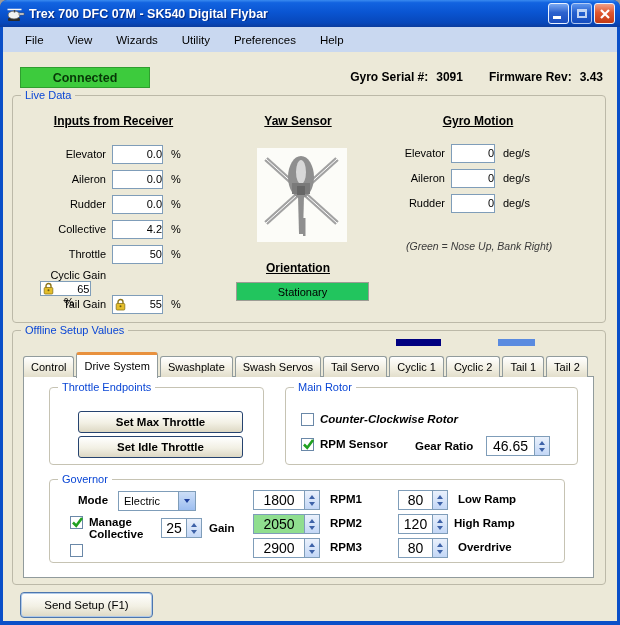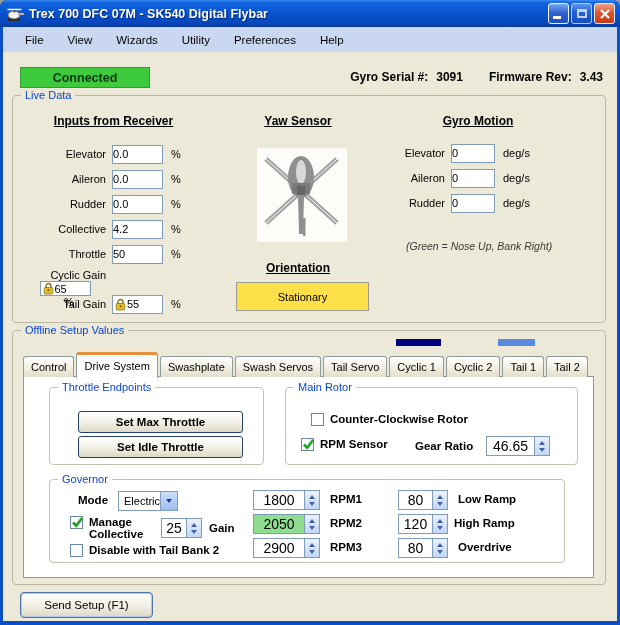--- a/index.html
+++ b/index.html
@@ -41,25 +41,25 @@
   .grp-label { position:absolute; top:-7px; left:8px; font-size:11px; color:#0A46D5; background:#ECE9D8; padding:0 4px; white-space:nowrap; }
   .grp2 { position:absolute; border:1px solid #C6C3B3; border-radius:4px; }
   .grp2 > .grp-label { background:#FFFFFF; }
 
   .colhead { position:absolute; font-size:12px; font-weight:bold; text-decoration:underline; color:#000; text-align:center; }
 
   .lrow { position:absolute; display:flex; align-items:center; height:20px; font-size:11px; color:#000; }
   .lbl { text-align:right; margin-right:6px; }
   .vbox { height:19px; background:#fff; border:1px solid #7F9DB9; display:flex; align-items:center; justify-content:center; font-size:11px; color:#000; }
   .vbox .lock { margin:0 1px 0 2px; flex:none; display:flex; }
-  .vbox .vv { flex:1; text-align:left; }
+  .vbox .vv { flex:1; text-align:right; }
   .unit { margin-left:8px; }
 
   .heli { position:absolute; background:#FCFCF8; }
-  .obox { position:absolute; height:29px; background:#fde047; border:1px solid #9C9C94; display:flex; align-items:center; justify-content:center; font-size:11px; }
+  .obox { position:absolute; height:19px; background:#22c55e; border:1px solid #9C9C94; display:flex; align-items:center; justify-content:center; font-size:11px; }
   .note { position:absolute; font-style:italic; font-size:10.5px; color:#3A3A3A; white-space:nowrap; }
 
   
   .bank-bar { position:absolute; height:7px; }
   .tabs { position:absolute; left:10px; top:21px; height:25px; display:flex; align-items:flex-end; gap:2px; z-index:3; }
   .tab { height:21px; padding:0 7px; font-size:11px; display:flex; align-items:center;
     background:linear-gradient(180deg,#FFFFFF,#F2EFE2 55%,#E2DECB); border:1px solid #919B9C; border-bottom:none;
     border-radius:3px 3px 0 0; cursor:pointer; white-space:nowrap; }
   .tab.sel { height:26px; background:#fff; border-top:3px solid #E8913E; margin-bottom:-1px; padding-bottom:1px; z-index:4; }
   .panel { position:absolute; left:10px; top:45px; width:571px; height:202px; background:#fff; border:1px solid #919B9C; z-index:1; }
@@ -277,21 +277,21 @@
       <div class="panel">
 
         <div class="grp2" style="left:25px; top:10px; width:215px; height:78px;">
           <span class="grp-label">Throttle Endpoints</span>
           <button class="xpbtn" style="left:28px; top:23px; width:165px; height:22px;">Set Max Throttle</button>
           <button class="xpbtn" style="left:28px; top:48px; width:165px; height:22px;">Set Idle Throttle</button>
         </div>
 
         <div class="grp2" style="left:261px; top:10px; width:293px; height:78px;">
           <span class="grp-label">Main Rotor</span>
-          <div class="cbrow" style="left:25px; top:25px;">
+          <div class="cbrow" style="left:15px; top:25px;font-style:italic;">
             <span class="cb"></span>
             <span class="cbl">Counter-Clockwise Rotor</span>
           </div>
           <div class="cbrow" style="left:15px; top:50px;">
             <span class="cb">
                 <svg width="13" height="13" viewBox="0 0 10 10">
                   <path d="M1.5 5 L4 7.5 L8.5 1.5" stroke="#21A121" stroke-width="2" fill="none"></path>
                 </svg>
               </span>
             <span class="cbl">RPM Sensor</span>
@@ -303,21 +303,21 @@
                 <i class="tri-up"></i>
                 <i class="tri-dn"></i>
               </span>
           </div>
         </div>
 
         <div class="grp2" style="left:25px; top:102px; width:516px; height:84px;">
           <span class="grp-label">Governor</span>
 
           <span class="blbl" style="left:28px; top:14px;">Mode</span>
-          <div class="combo" style="left:68px; top:11px; width:60px;text-align:center;">
+          <div class="combo" style="left:68px; top:11px; width:78px;text-align:center;">
             <span class="cv">Electric</span>
             <span class="cbtn">
                 <i class="tri-dn" style="border-top-color:#1C3E9C;"></i>
               </span>
           </div>
 
           <div class="cbrow" style="left:20px; top:36px;">
             <span class="cb">
                 <svg width="13" height="13" viewBox="0 0 10 10">
                   <path d="M1.5 5 L4 7.5 L8.5 1.5" stroke="#21A121" stroke-width="2" fill="none"></path>
@@ -329,21 +329,20 @@
             <span class="sv">25</span>
             <span class="sbtns">
                 <i class="tri-up"></i>
                 <i class="tri-dn"></i>
               </span>
           </div>
           <span class="blbl" style="left:159px; top:42px;">Gain</span>
 
           <div class="cbrow" style="left:20px; top:64px;">
             <span class="cb"></span>
-            <span class="cbl">Disable with Tail Bank 2</span>
           </div>
 
           <div class="spin" style="left:203px; top:10px; width:67px;">
             <span class="sv">1800</span>
             <span class="sbtns">
                 <i class="tri-up"></i>
                 <i class="tri-dn"></i>
               </span>
           </div>
           <span class="blbl" style="left:280px; top:13px;">RPM1</span>

